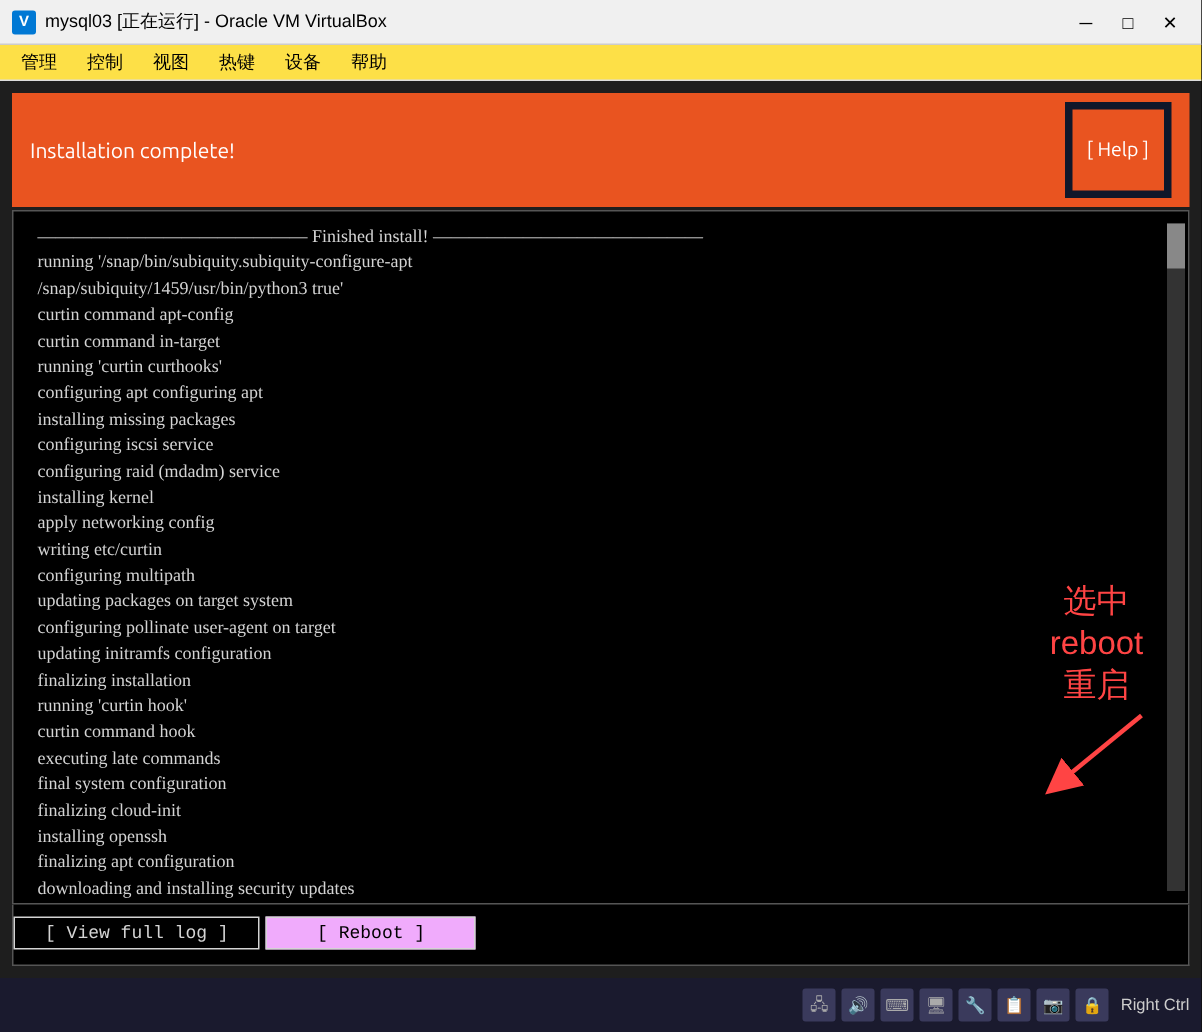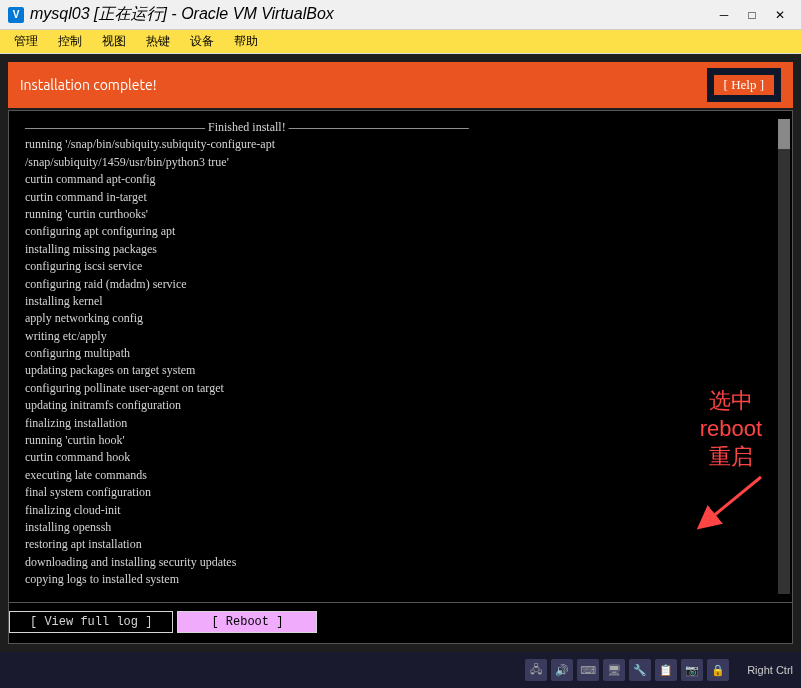--- a/index.html
+++ b/index.html
@@ -29,23 +29,22 @@
       border-radius: 2px;
       display: flex;
       align-items: center;
       justify-content: center;
       font-size: 10px;
       color: white;
       font-weight: bold;
     }
     .title-bar-text {
       flex: 1;
-      font-size: 16px;
+      font-size: 12px;
       color: #000;
-      font-style: italic;
     }
     .title-bar-controls {
       display: flex;
       gap: 2px;
     }
     .title-btn {
       width: 26px;
       height: 20px;
       border: none;
       background: transparent;
@@ -91,25 +90,24 @@
       color: white;
       font-size: 14px;
       padding: 6px 12px;
       display: flex;
       justify-content: space-between;
       align-items: center;
       font-family: 'Ubuntu', monospace, sans-serif;
       margin-bottom: 2px;
     }
     .installer-header .help-btn {
-      border: 7px solid #0f172a;
-      padding: 2px 10px;
+      border: 5px solid #0f172a;
+      padding: 20px 10px;
       font-size: 13px;
       cursor: pointer;
-      font-family: Liberation Serif, serif;
     }
 
     
     .terminal-box {
       width: 100%;
       flex: 1;
       background: #000;
       color: #d4d4d4;
       font-family: Liberation Serif, serif;
       font-size: 12px;
@@ -205,21 +203,21 @@
       display: flex;
       align-items: center;
       justify-content: center;
       font-size: 11px;
       color: #aaa;
       cursor: pointer;
     }
     .taskbar-text {
       color: #ccc;
       font-size: 11px;
-      margin-left: 14px;
+      margin-left: 4px;
     }
   </style>
 </head>
 <body>
 
 <div class="title-bar">
   <div class="title-bar-icon">
     <span>V</span>
   </div>
   <span class="title-bar-text">mysql03 [正在运行] - Oracle VM VirtualBox</span>
@@ -253,33 +251,33 @@
         <div>/snap/subiquity/1459/usr/bin/python3 true'</div>
         <div>        curtin command apt-config</div>
         <div>        curtin command in-target</div>
         <div>    running 'curtin curthooks'</div>
         <div>        configuring apt configuring apt</div>
         <div>        installing missing packages</div>
         <div>        configuring iscsi service</div>
         <div>        configuring raid (mdadm) service</div>
         <div>        installing kernel</div>
         <div>        apply networking config</div>
-        <div>        writing etc/apply</div>
+        <div>        writing etc/curtin</div>
         <div>        configuring multipath</div>
         <div>        updating packages on target system</div>
         <div>        configuring pollinate user-agent on target</div>
         <div>        updating initramfs configuration</div>
         <div>    finalizing installation</div>
         <div>    running 'curtin hook'</div>
         <div>        curtin command hook</div>
         <div>    executing late commands</div>
         <div>final system configuration</div>
         <div>  finalizing cloud-init</div>
         <div>  installing openssh</div>
-        <div>  restoring apt installation</div>
+        <div>  finalizing apt configuration</div>
         <div>downloading and installing security updates</div>
         <div>copying logs to installed system</div>
       </div>
     <div class="scrollbar">
       <div class="scrollbar-thumb"></div>
     </div>
   </div>
 
   <div class="installer-footer">
     <button class="footer-btn">[ View full log ]</button>

